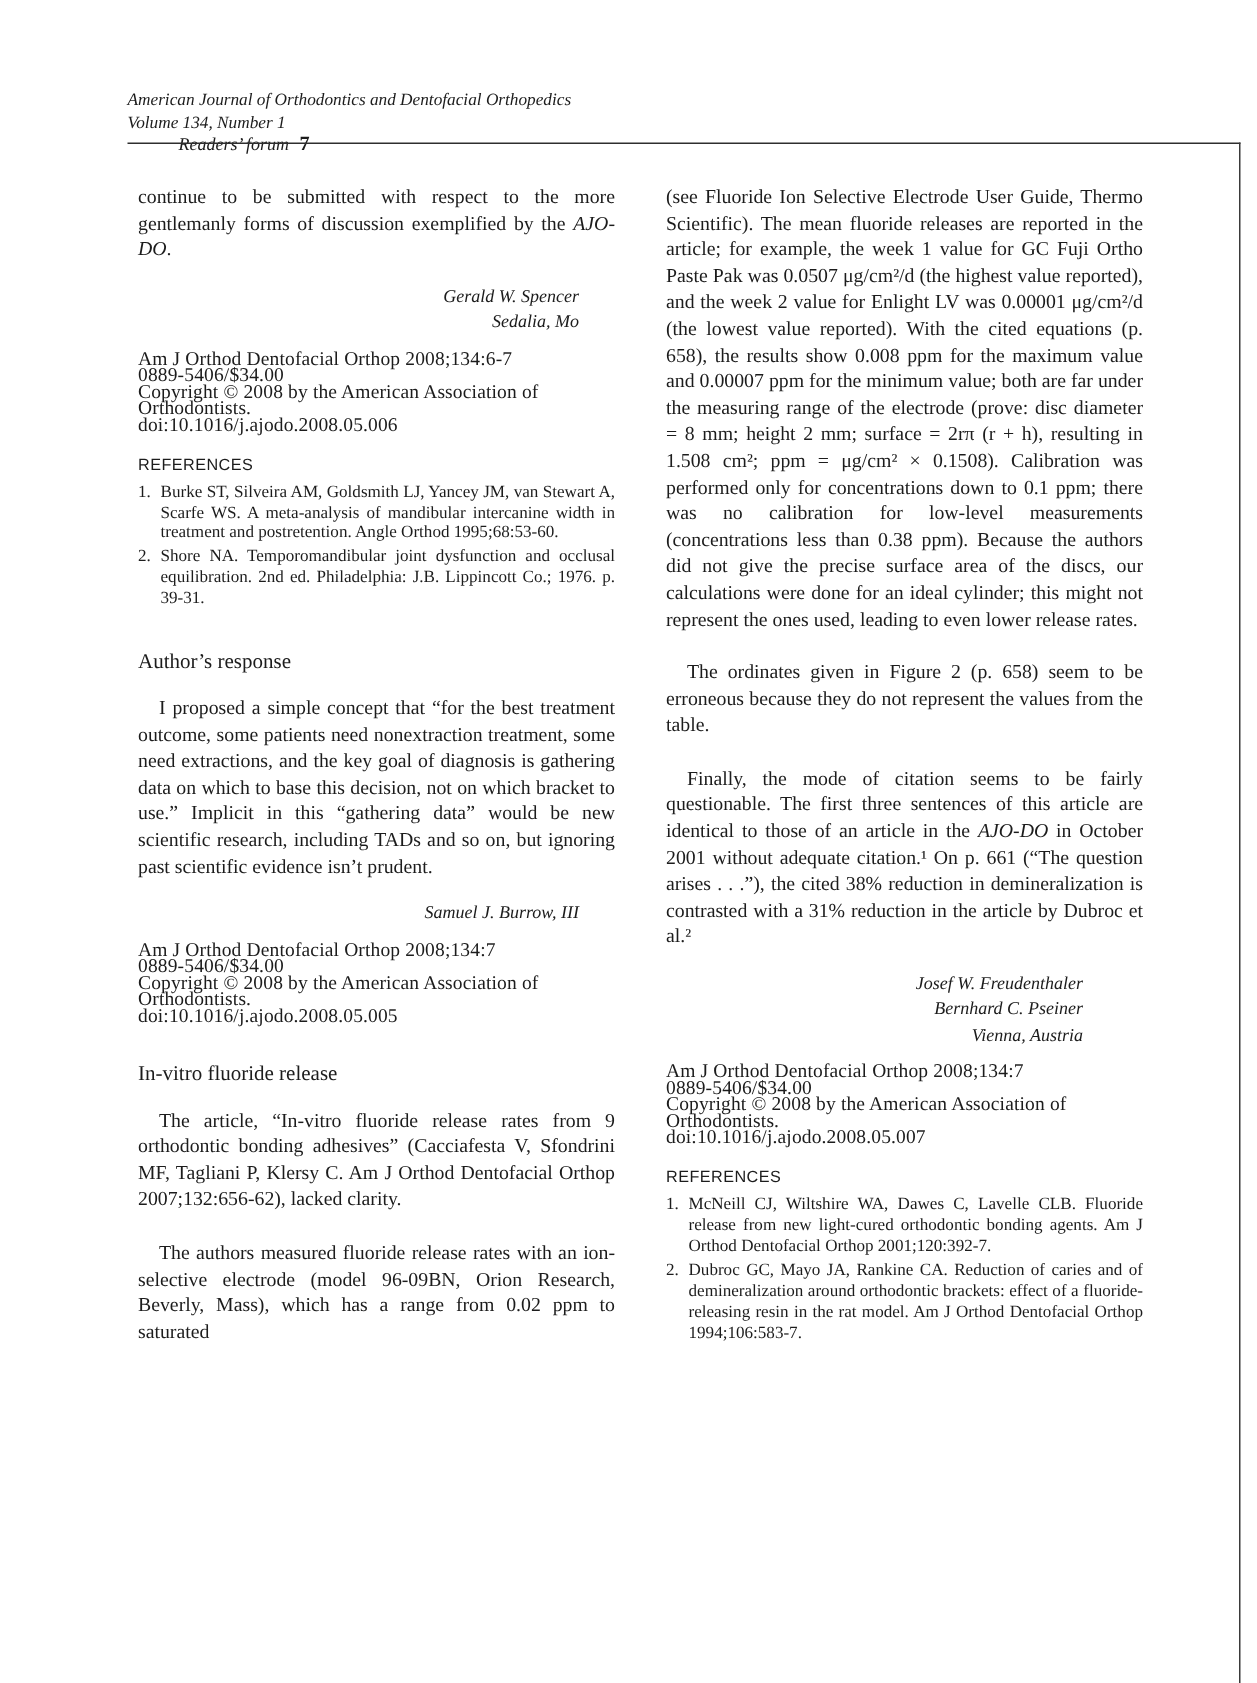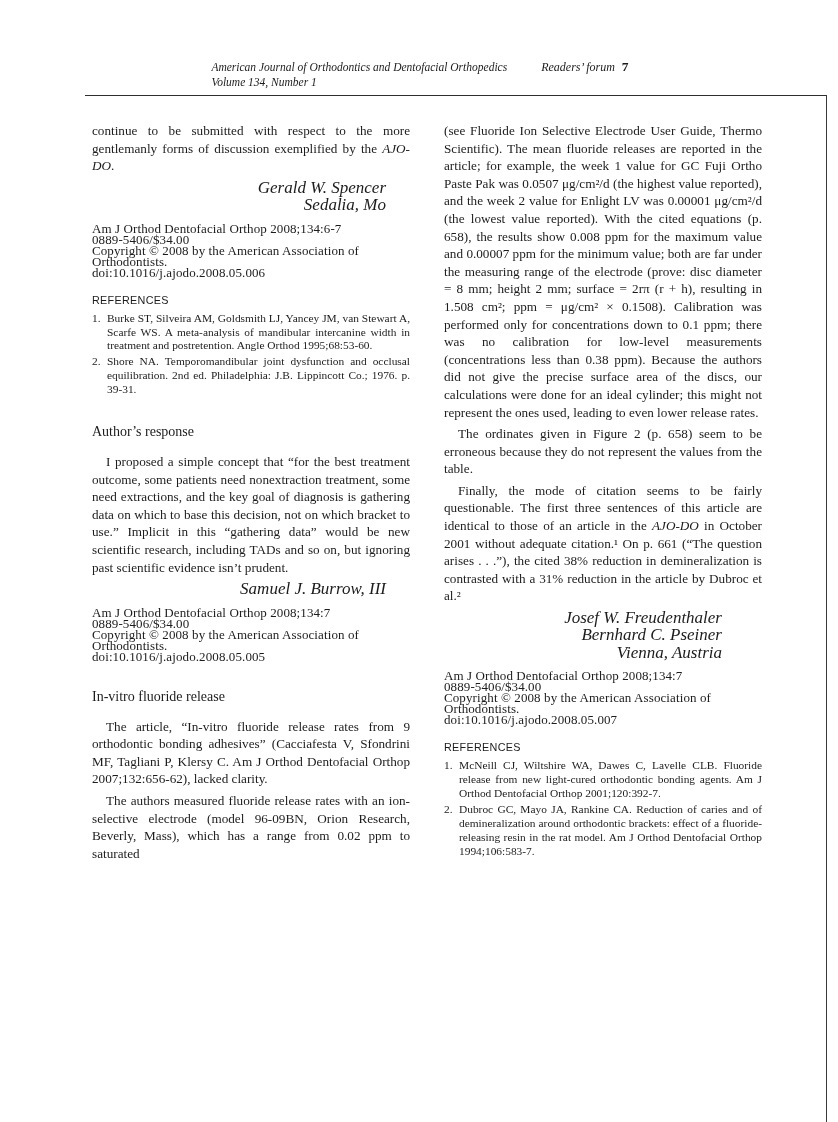--- a/index.html
+++ b/index.html
@@ -14,24 +14,25 @@
     color: #1c1c1c;
     overflow: hidden;
   }
 
   .page-header {
     position: absolute;
     left: 85px;
     top: 60px;
     width: 670px;
     display: flex;
-    justify-content: center;
+    justify-content: flex-end;
     align-items: flex-start;
     font-size: 11.5px;
     line-height: 14.5px;
+    flex-direction: column;
   }
   .italic { font-style: italic; }
   .header-right { font-size: 12px; white-space: nowrap; margin-left: 34px; }
   .pagenum {
     font-weight: bold;
     font-style: normal;
     font-size: 13.5px;
     margin-left: 7px;
   }
 
@@ -62,28 +63,28 @@
   }
   .col { width: 318px; }
 
   p.body {
     font-size: 13.2px;
     line-height: 17.6px;
     text-align: justify;
     text-indent: 14px;
   }
   p.noindent { text-indent: 0; }
-  p.body + p.body { margin-top: 4px; }
+  p.body + p.body { margin-top: 18px; }
 
   .signature {
     text-align: right;
     padding-right: 24px;
-    font-size: 17px;
+    font-size: 12px;
     line-height: 17.4px;
-    margin-top: 4px;
+    margin-top: 14px;
   }
   .signature.wide { padding-right: 40px; }
 
   .imprint {
     font-size: 13px;
     line-height: 11px;
     margin-top: 9px;
     letter-spacing: 0.1px;
   }
 

